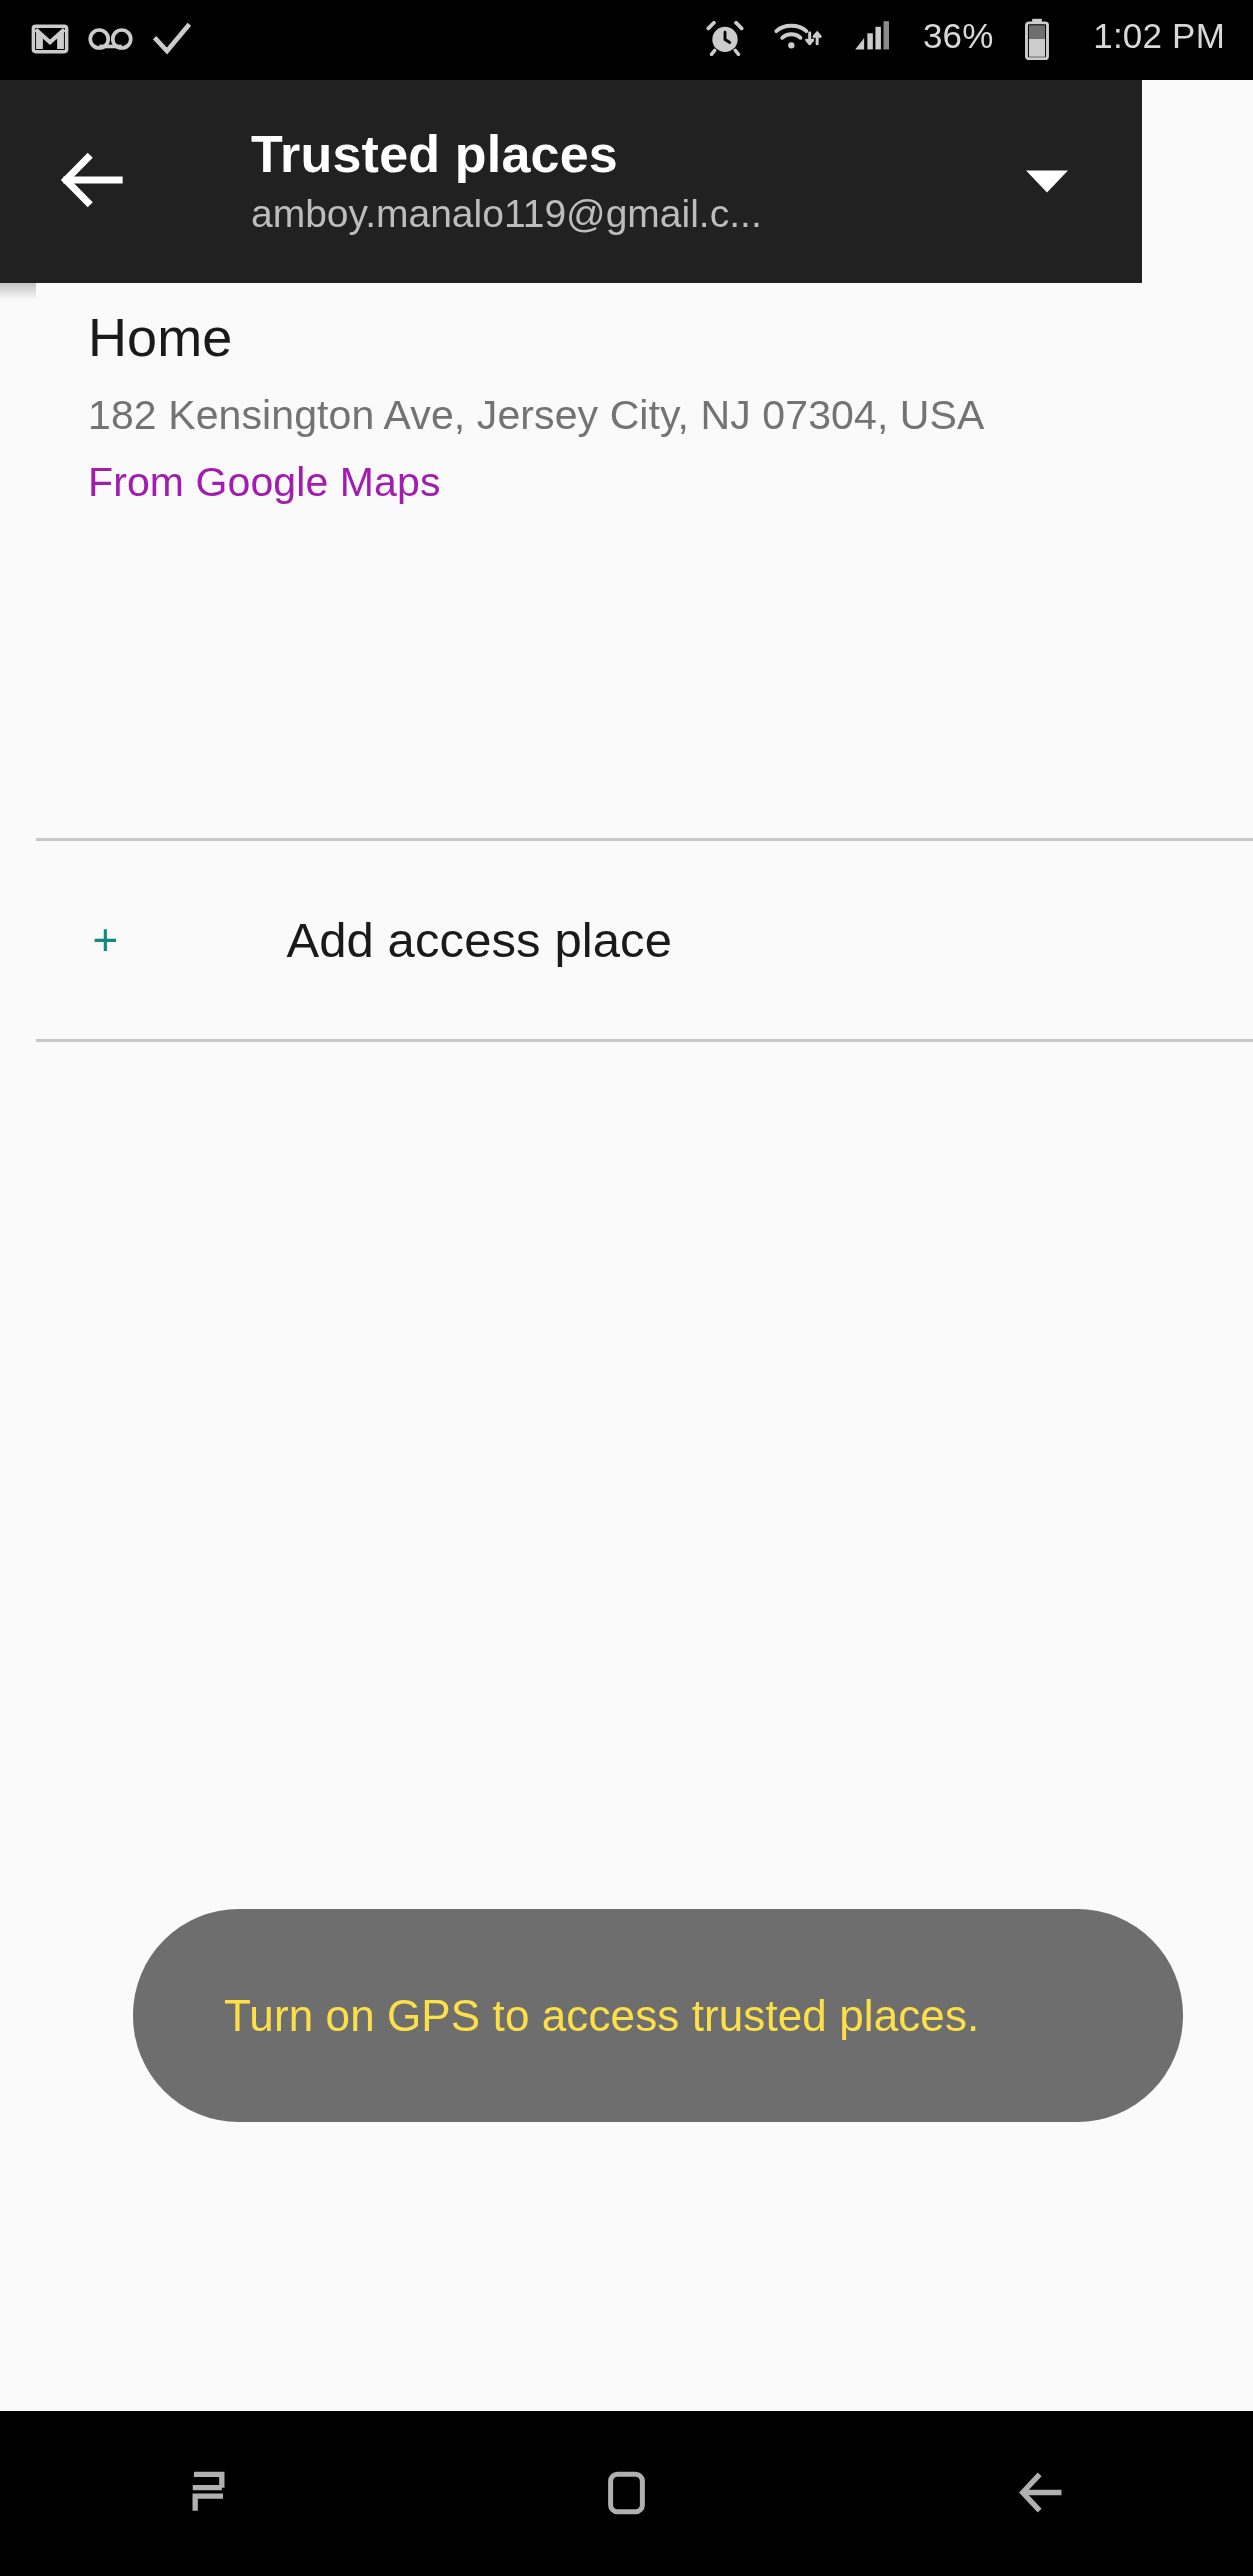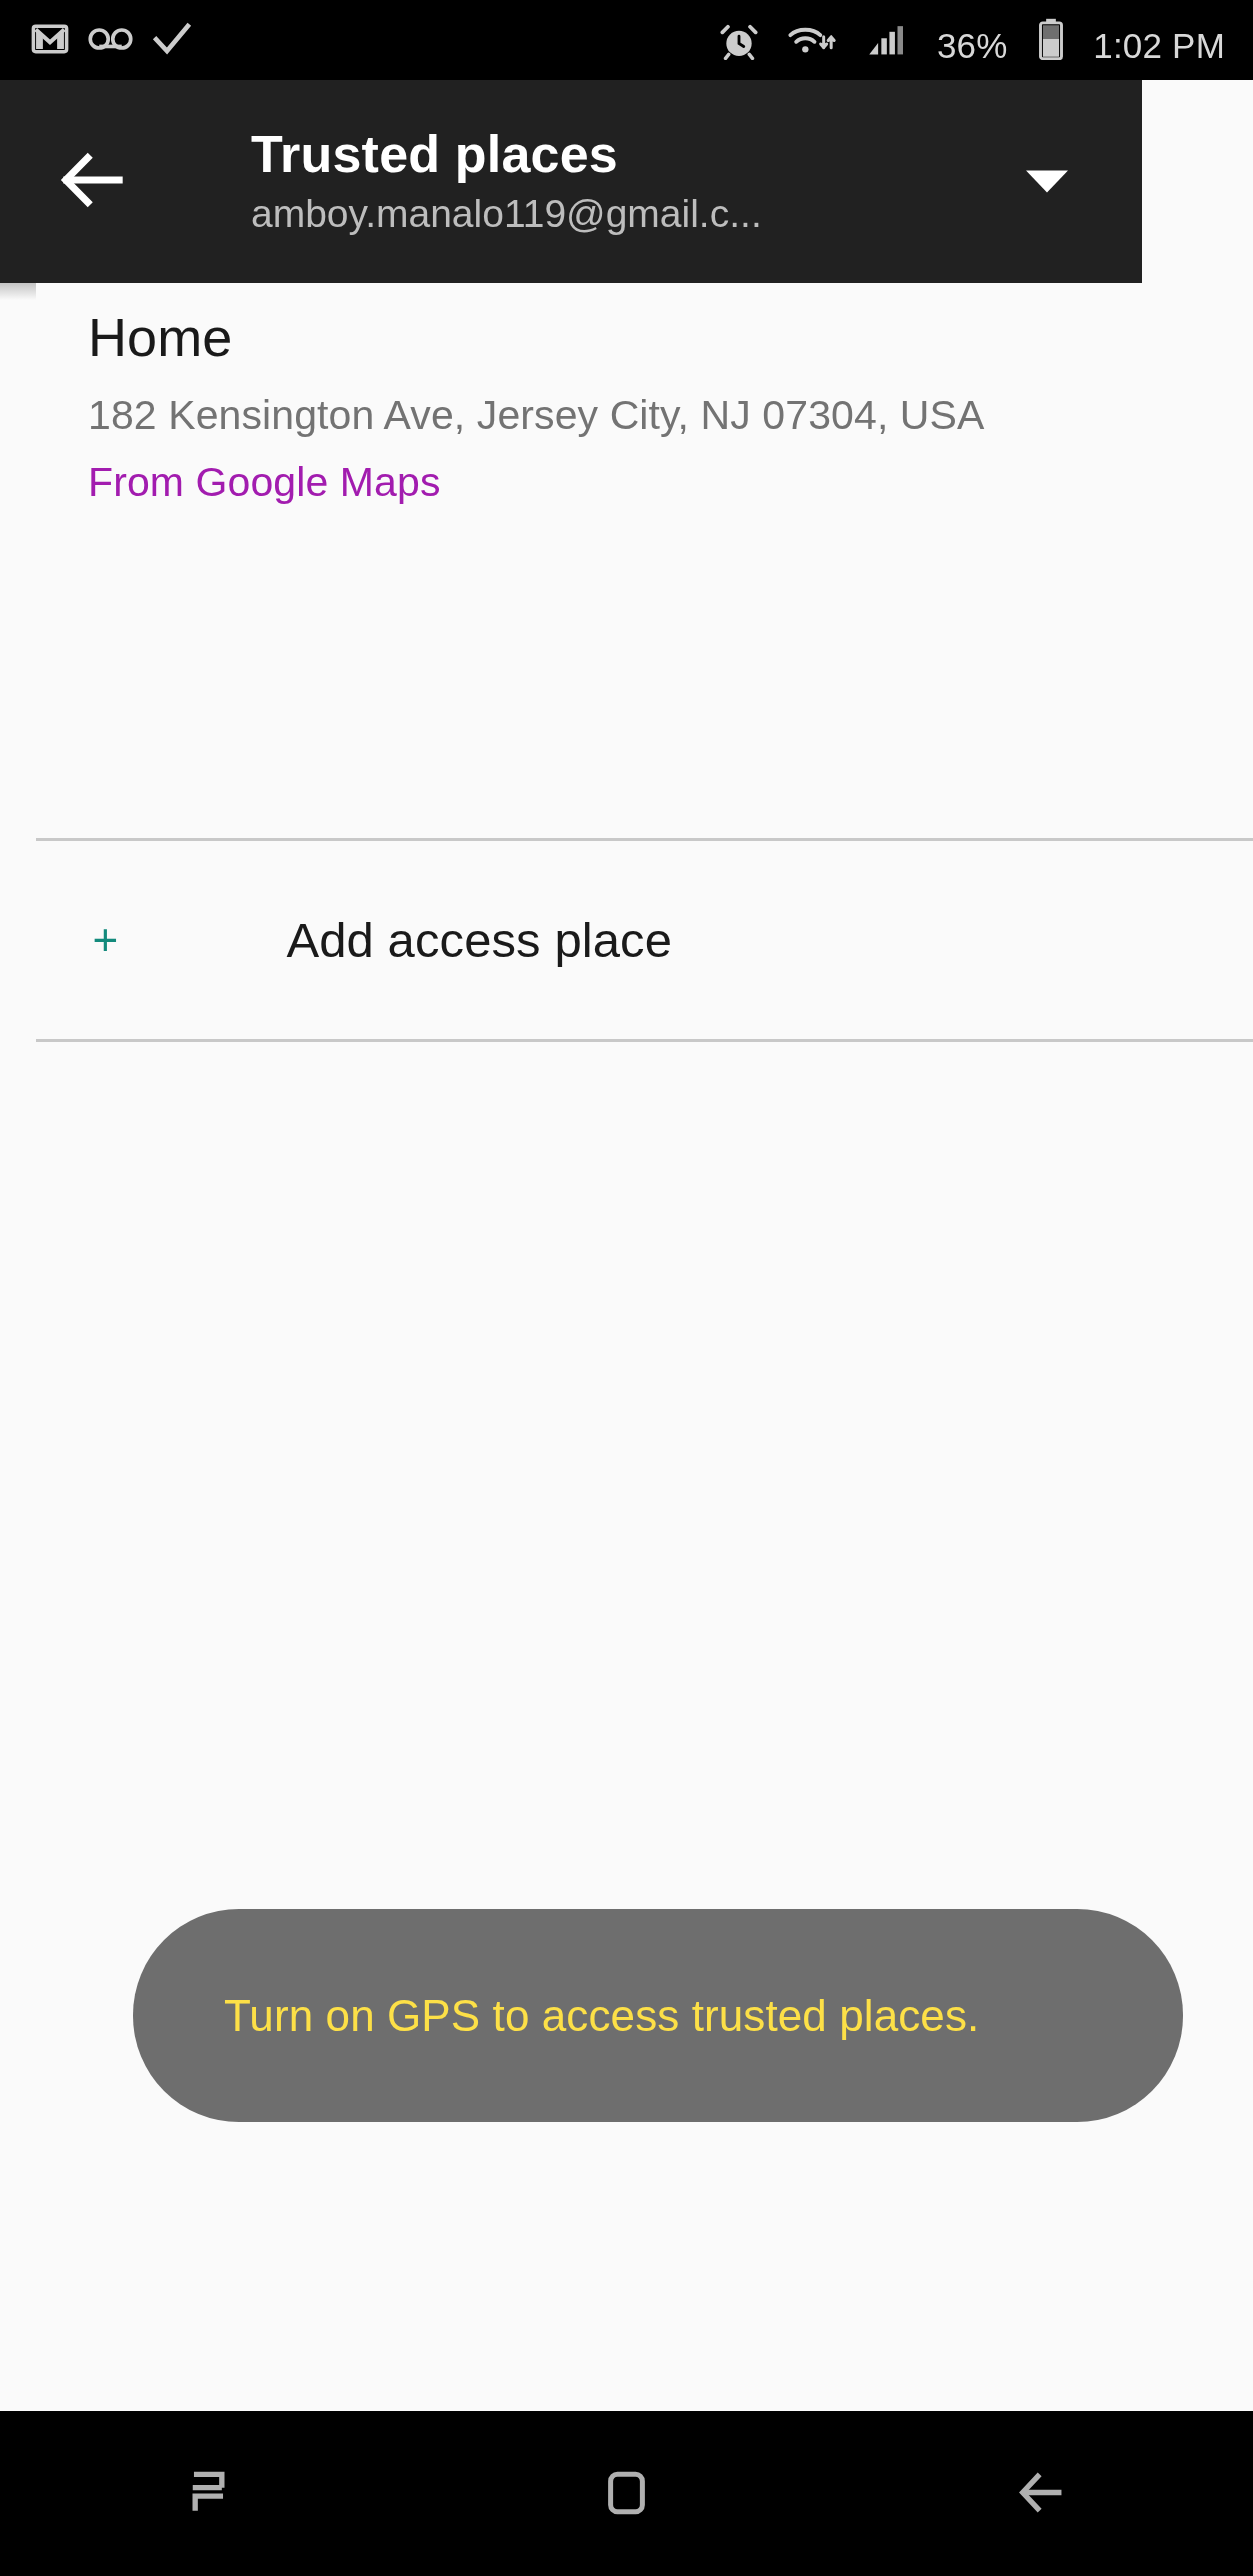--- a/index.html
+++ b/index.html
@@ -23,31 +23,31 @@
     top: 0; left: 0;
     width: 1253px;
     height: 80px;
     background: #000000;
     display: flex;
     align-items: center;
     justify-content: space-between;
     padding: 0 28px 0 31px;
   }
   .status-left { display: flex; align-items: center; gap: 19px; }
-  .status-right { display: flex; align-items: flex-end; gap: 29px; }
+  .status-right { display: flex; align-items: flex-start; gap: 29px; }
   .sb-icon { display: block; }
   .sb-text {
     color: #d8d8d8;
     font-size: 35px;
     letter-spacing: 0.2px;
     line-height: 1;
     white-space: nowrap;
   }
   #battery-percent { margin-right: 1.7px; }
-  #clock-text { margin-left: 0; }
+  #clock-text { margin-left: 14px; }
 
   
   #app-bar {
     position: absolute;
     top: 80px; left: 0;
     width: 1142px;
     height: 203px;
     background: #212121;
   }
   #back-button {

